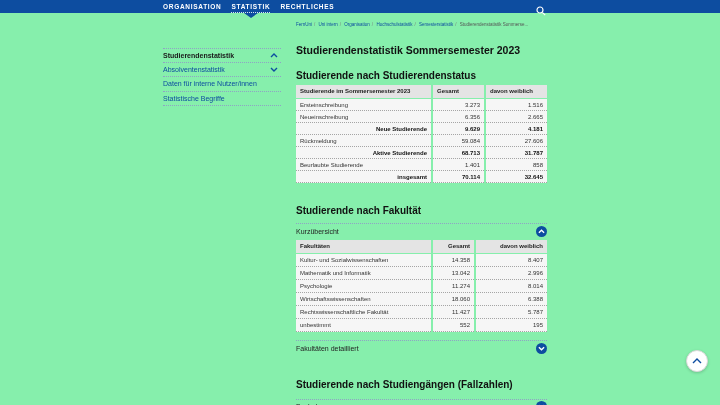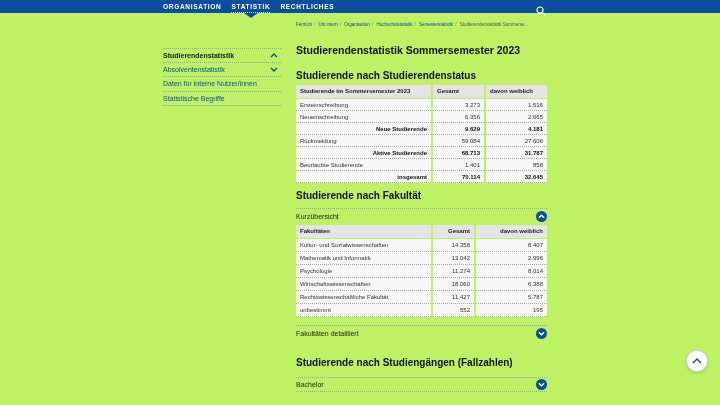--- a/index.html
+++ b/index.html
@@ -1,18 +1,18 @@
 <!DOCTYPE html>
 <html><head>
 <meta charset="utf-8">
 <style>
   * { margin:0; padding:0; box-sizing:border-box; }
   html,body { background:#fff; }
   body { font-family:"Liberation Sans", sans-serif; }
-  .screen { position:relative; width:720px; height:405px; background:#bef264; overflow:hidden; }
+  .screen { position:relative; width:720px; height:405px; background:#86efac; overflow:hidden; }
 
   
   .topbar { position:absolute; left:0; top:0; width:720px; height:13px; background:#0d4da0; }
   .nav { position:absolute; left:163px; top:0; height:13px; display:flex; gap:10px; }
   .nav-item { display:block; height:13px; line-height:13px; color:#fff; font-size:6.5px; font-weight:bold;
               letter-spacing:0.7px; text-decoration:none; position:relative; cursor:pointer; }
   .nav-item.active { border-bottom:1px dotted rgba(255,255,255,0.85); }
   .nav-item.active::after { content:""; position:absolute; left:50%; margin-left:-7px; top:13px;
               border-left:7px solid transparent; border-right:7px solid transparent; border-top:5px solid #0d4da0; }
   .search { position:absolute; left:536px; top:2px; width:10px; height:10px; cursor:pointer; }
@@ -32,22 +32,22 @@
   .side-item.active { color:#1a1a1a; font-weight:bold; }
   .chev { display:none; line-height:0; color:#0d4da0; margin-right:3px; }
   .side-item.up .chev-up { display:block; }
   .side-item.down .chev-down { display:block; }
 
   
   .main { position:absolute; left:296px; top:38px; width:251px; }
   .page-title { font-size:10.5px; line-height:13px; font-weight:bold; color:#111; margin-top:6px; }
   .section-heading { font-size:10px; line-height:12px; font-weight:bold; color:#111; }
   .h2-status { margin-top:13px; }
-  .h2-fak { margin-top:7px; }
-  .h2-stud { margin-top:16px; }
+  .h2-fak { margin-top:22px; }
+  .h2-stud { margin-top:23px; }
 
   
   .tbl { width:100%; margin-top:3px; }
   .trow { display:flex; gap:2px; }
   .cell { height:12px; line-height:12px; font-size:6px; color:#333; background:#f6f6f6;
           border-bottom:1px dotted #a5a5a5; padding:0 4px; white-space:nowrap; overflow:hidden; }
   .c1 { width:135px; }
   .c2 { width:51px; }
   .c3 { flex:1; }
   .num { text-align:right; }

